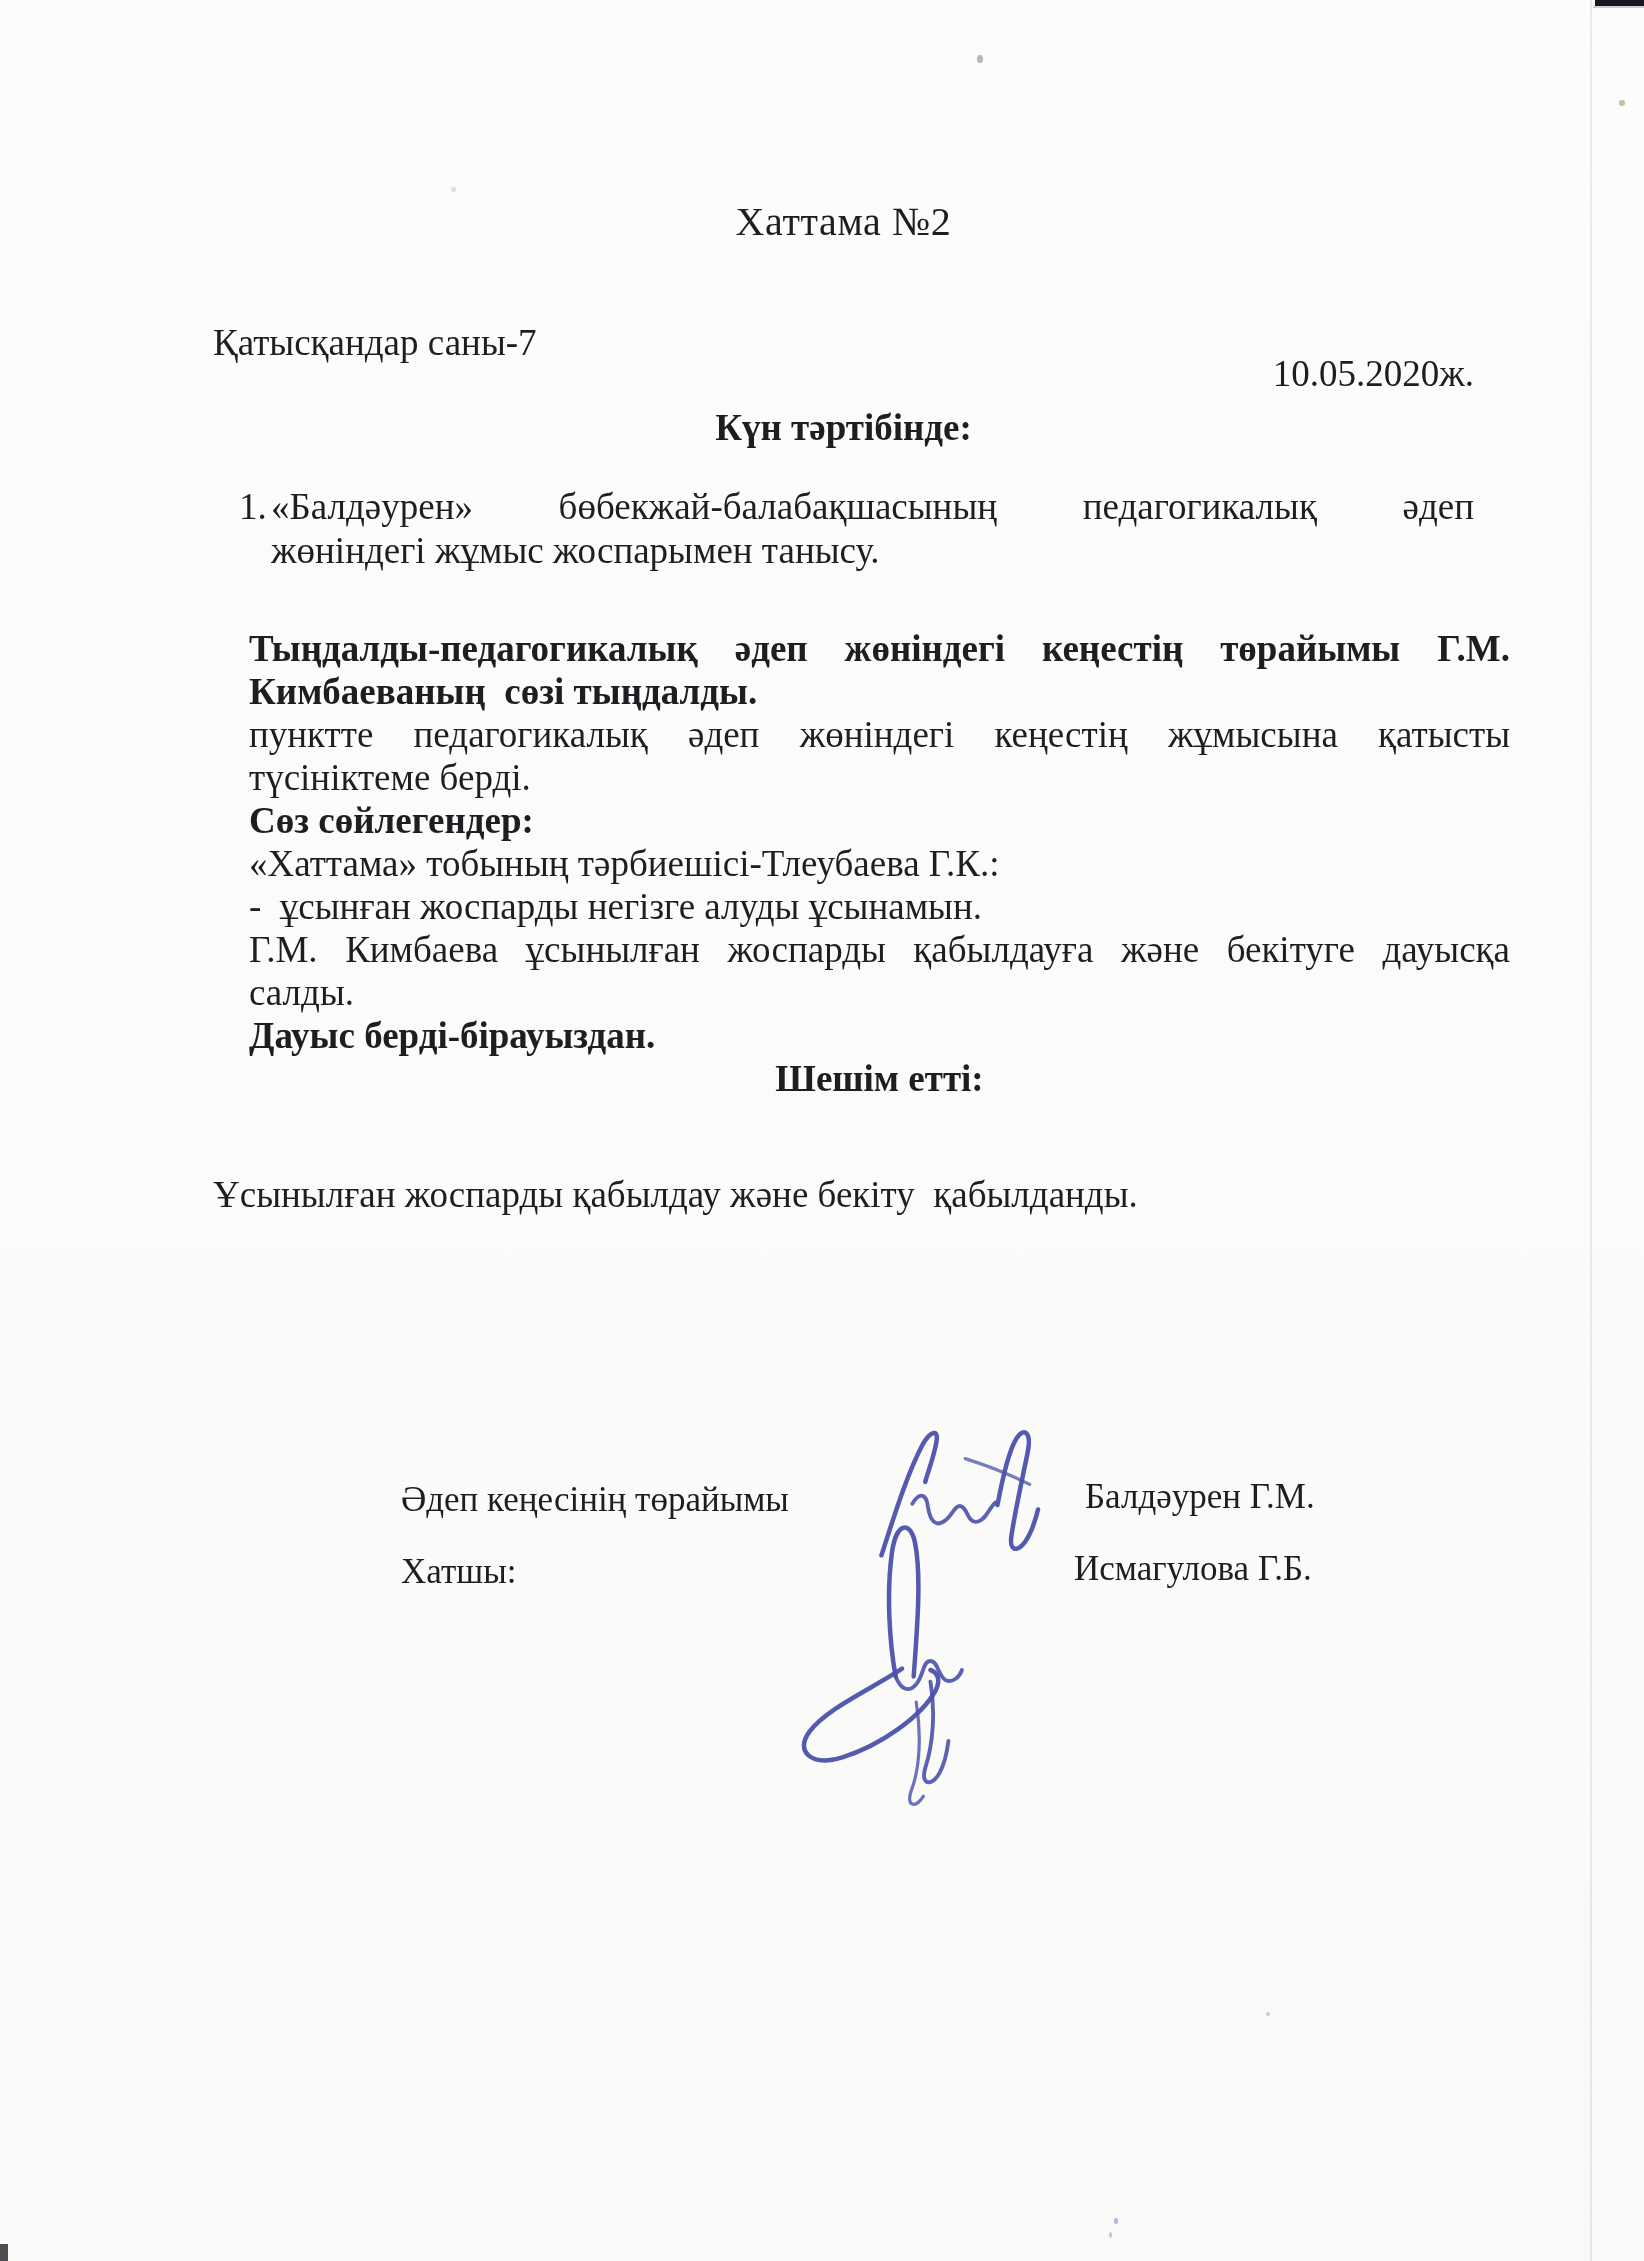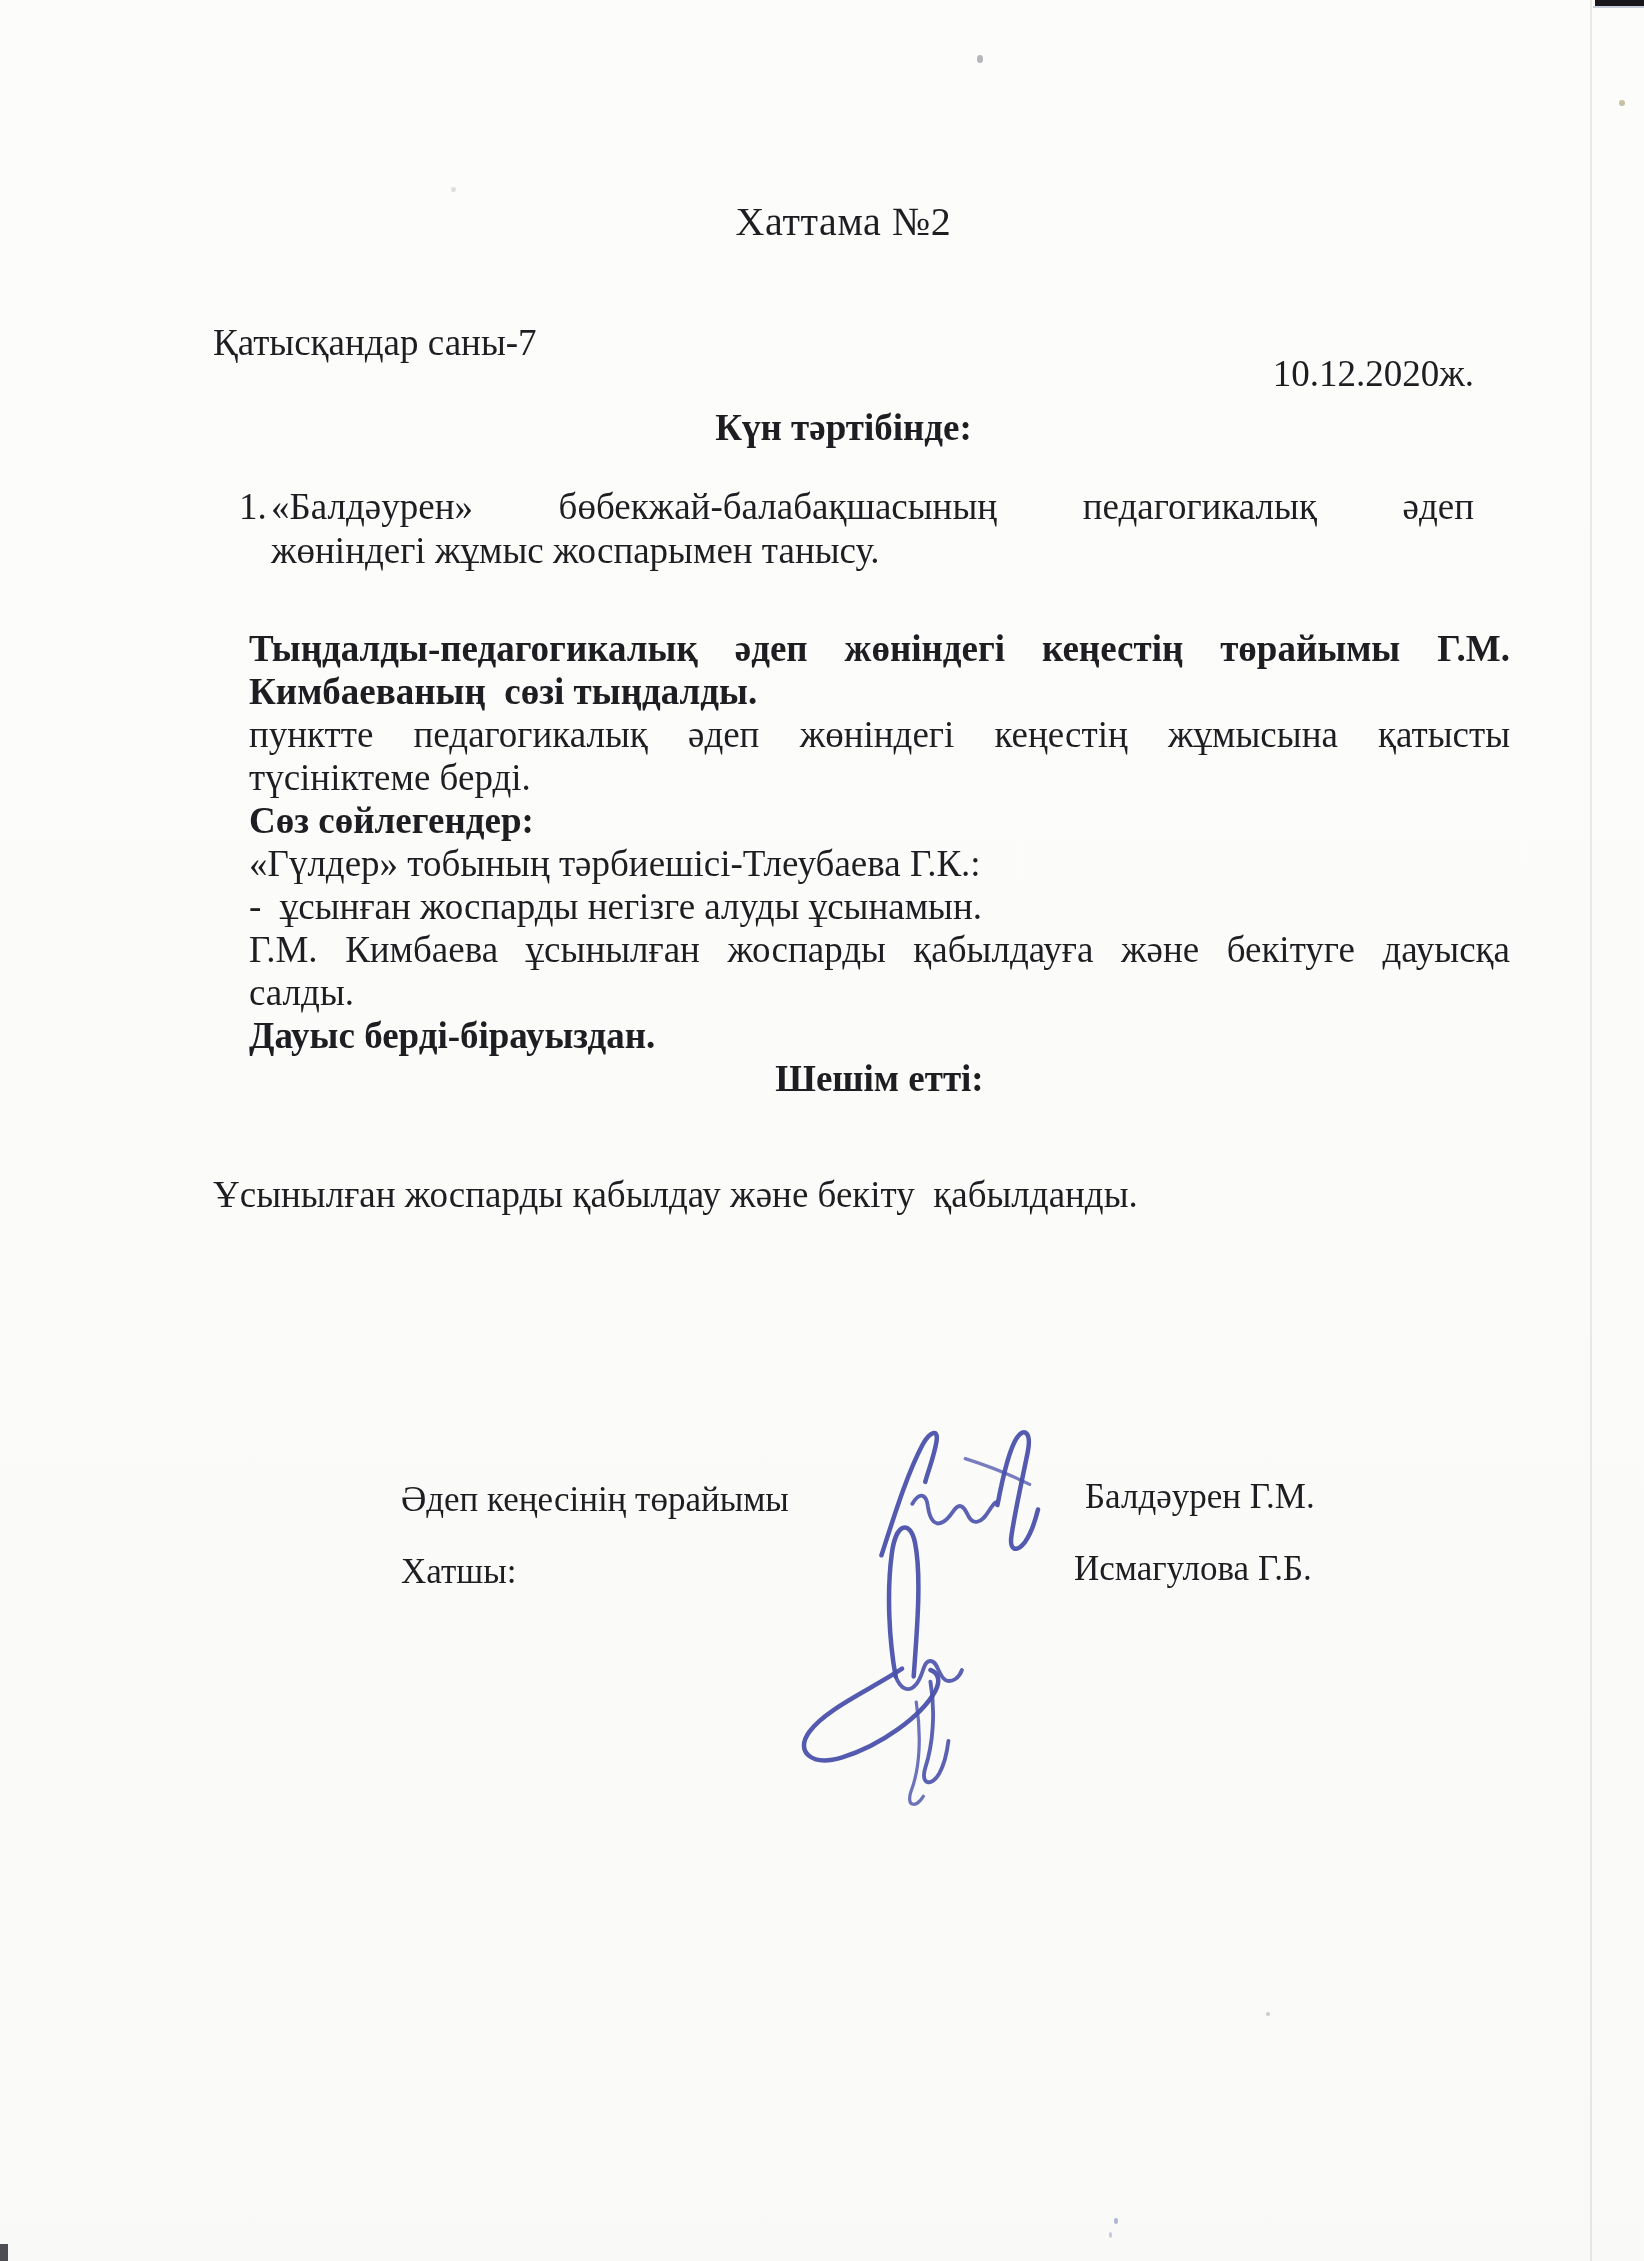--- a/index.html
+++ b/index.html
@@ -83,39 +83,39 @@
 </style>
 </head>
 <body>
 
 <div class="page" style="color: rgb(29, 29, 34);">
 
   <div class="abs title">Хаттама №2</div>
 
   <div class="abs participants">Қатысқандар саны-7</div>
 
-  <div class="abs date">10.12.2020ж.</div>
+  <div class="abs date">10.05.2020ж.</div>
 
   <div class="abs agenda-heading">Күн тәртібінде:</div>
 
   <div class="abs agenda-item">
     <span class="agenda-number">1.</span>
     <div>
         <div class="line just">«Балдәурен» бөбекжай-балабақшасының педагогикалық әдеп</div>
         <div class="line">жөніндегі жұмыс жоспарымен танысу.</div>
       </div>
   </div>
 
   <div class="abs main-text">
       <div class="line just bold">Тыңдалды-педагогикалық әдеп жөніндегі кеңестің төрайымы Г.М.</div>
       <div class="line bold">Кимбаеваның&nbsp; сөзі тыңдалды.</div>
       <div class="line just">пунктте педагогикалық әдеп жөніндегі кеңестің жұмысына қатысты</div>
       <div class="line">түсініктеме берді.</div>
       <div class="line bold">Сөз сөйлегендер:</div>
-      <div class="line">«Гүлдер» тобының тәрбиешісі-Тлеубаева Г.К.:</div>
+      <div class="line">«Хаттама» тобының тәрбиешісі-Тлеубаева Г.К.:</div>
       <div class="line">-&nbsp; ұсынған жоспарды негізге алуды ұсынамын.</div>
       <div class="line just">Г.М. Кимбаева ұсынылған жоспарды қабылдауға және бекітуге дауысқа</div>
       <div class="line">салды.</div>
       <div class="line bold">Дауыс берді-бірауыздан.</div>
       <div class="line bold ctr">Шешім етті:</div>
     </div>
 
   <div class="abs decision">Ұсынылған жоспарды қабылдау және бекіту&nbsp; қабылданды.</div>
 
   <div class="abs sig-role sig-role-1">Әдеп кеңесінің төрайымы</div>

